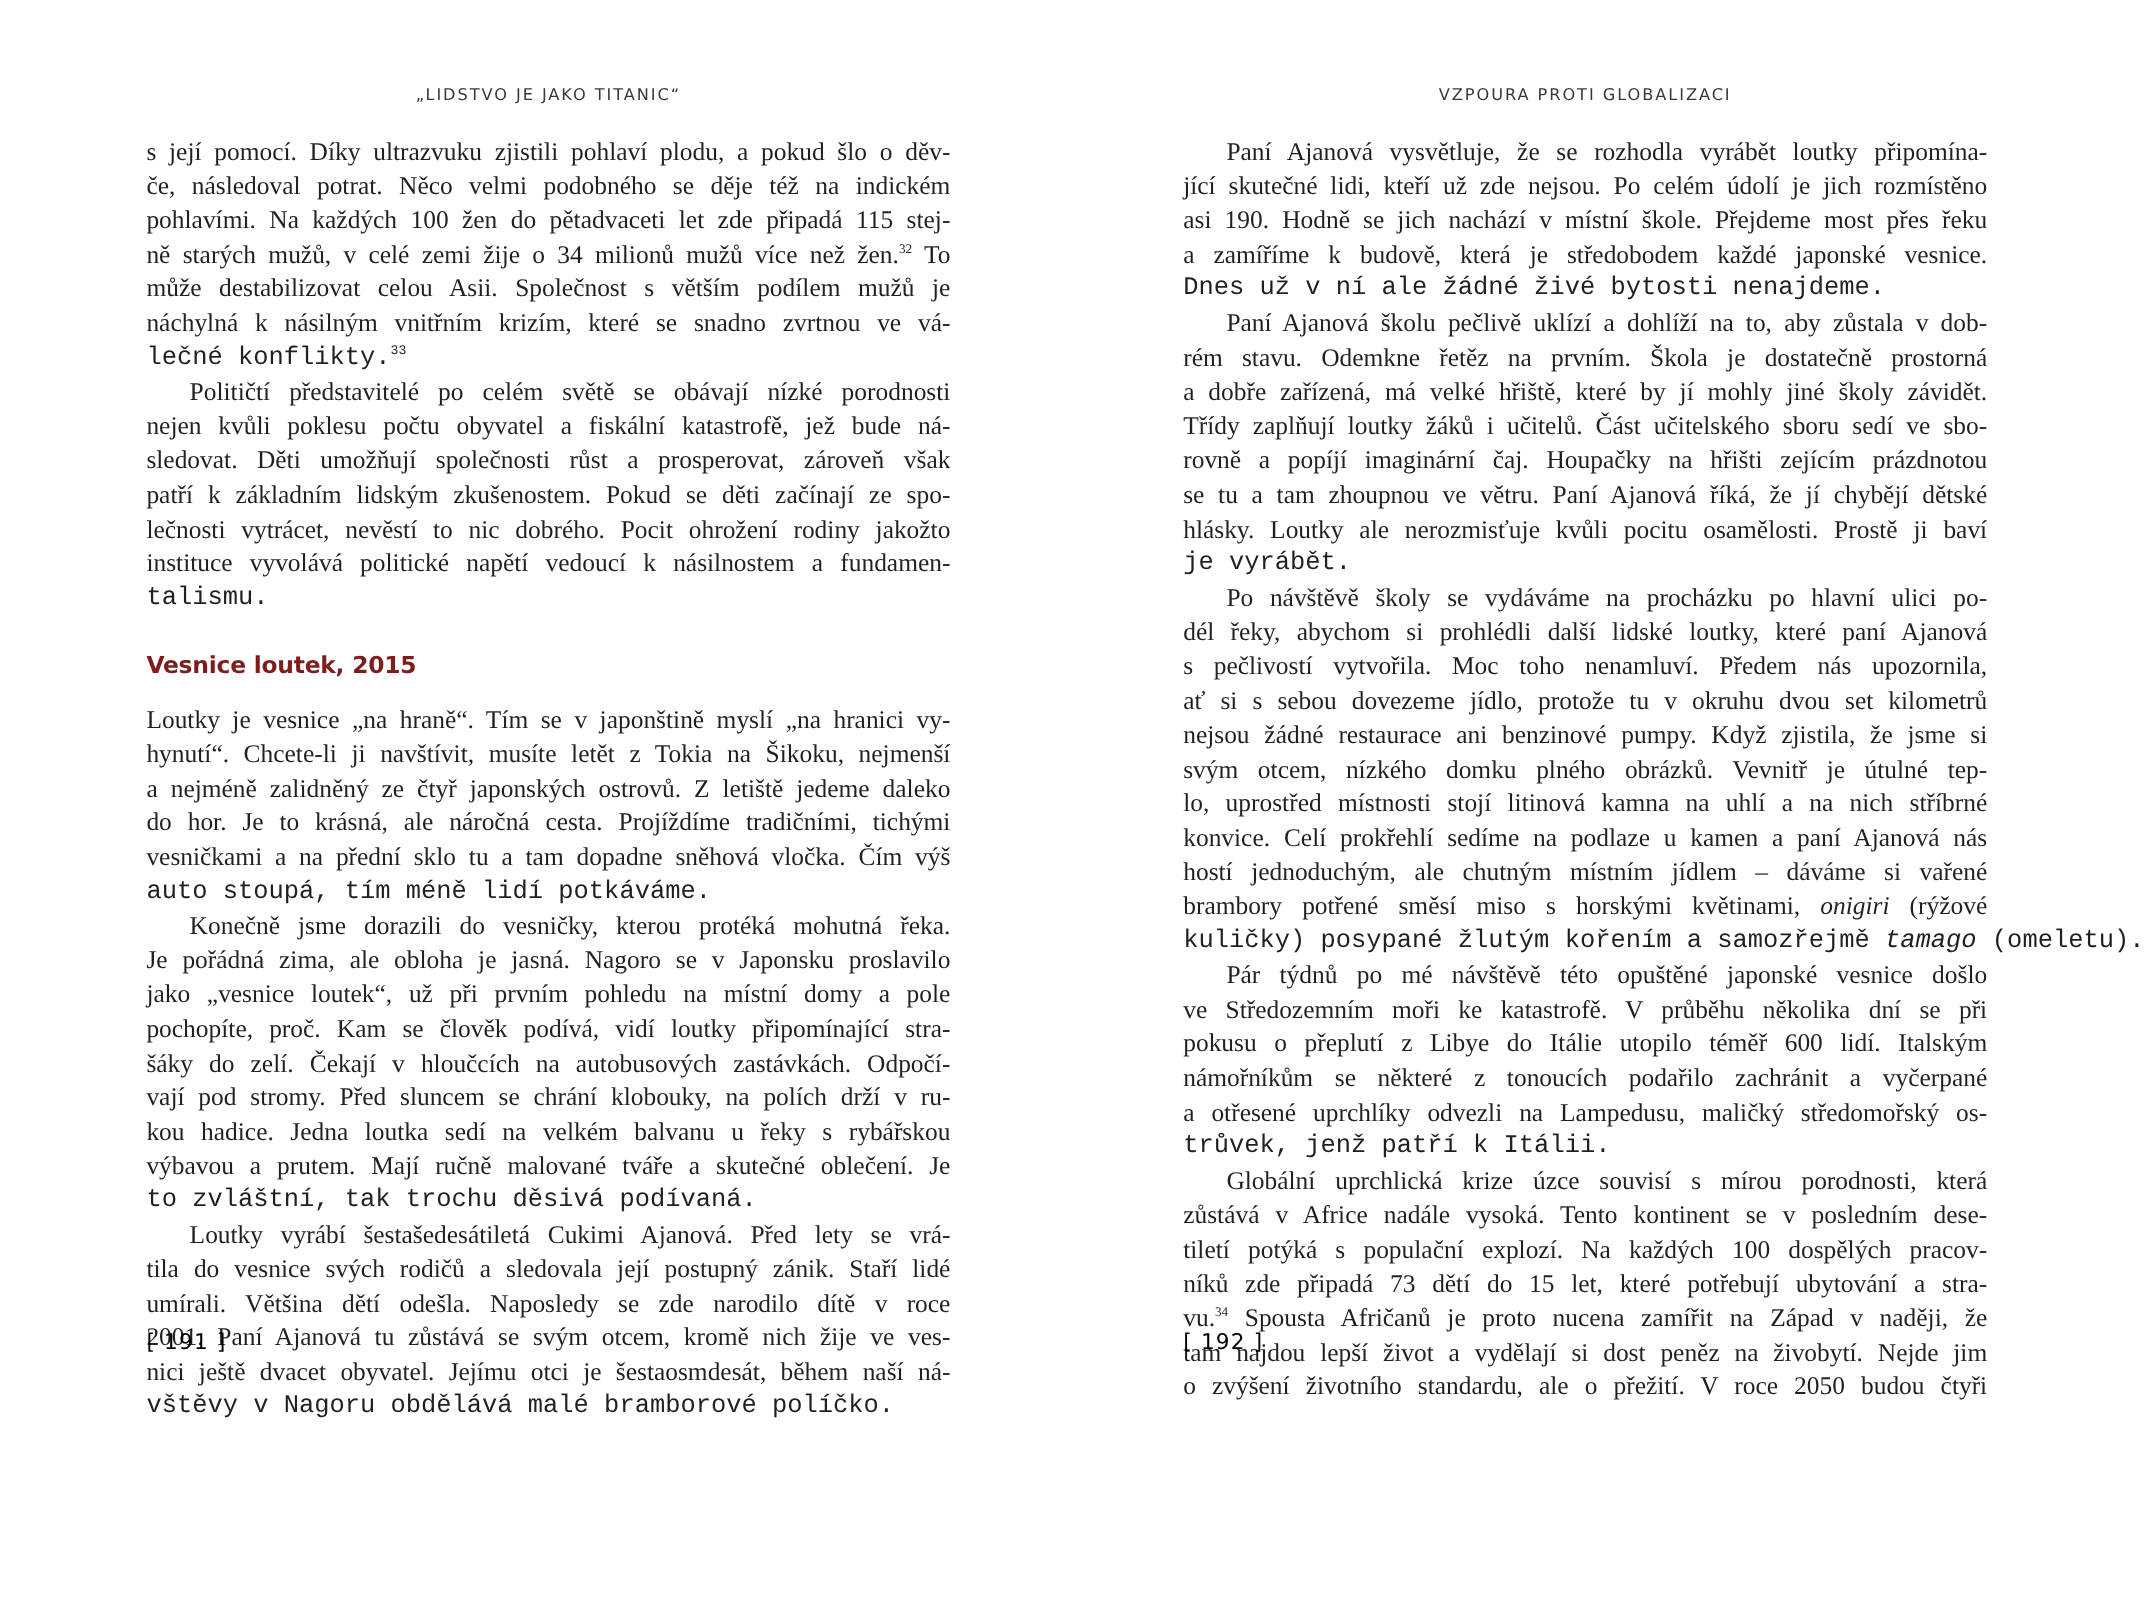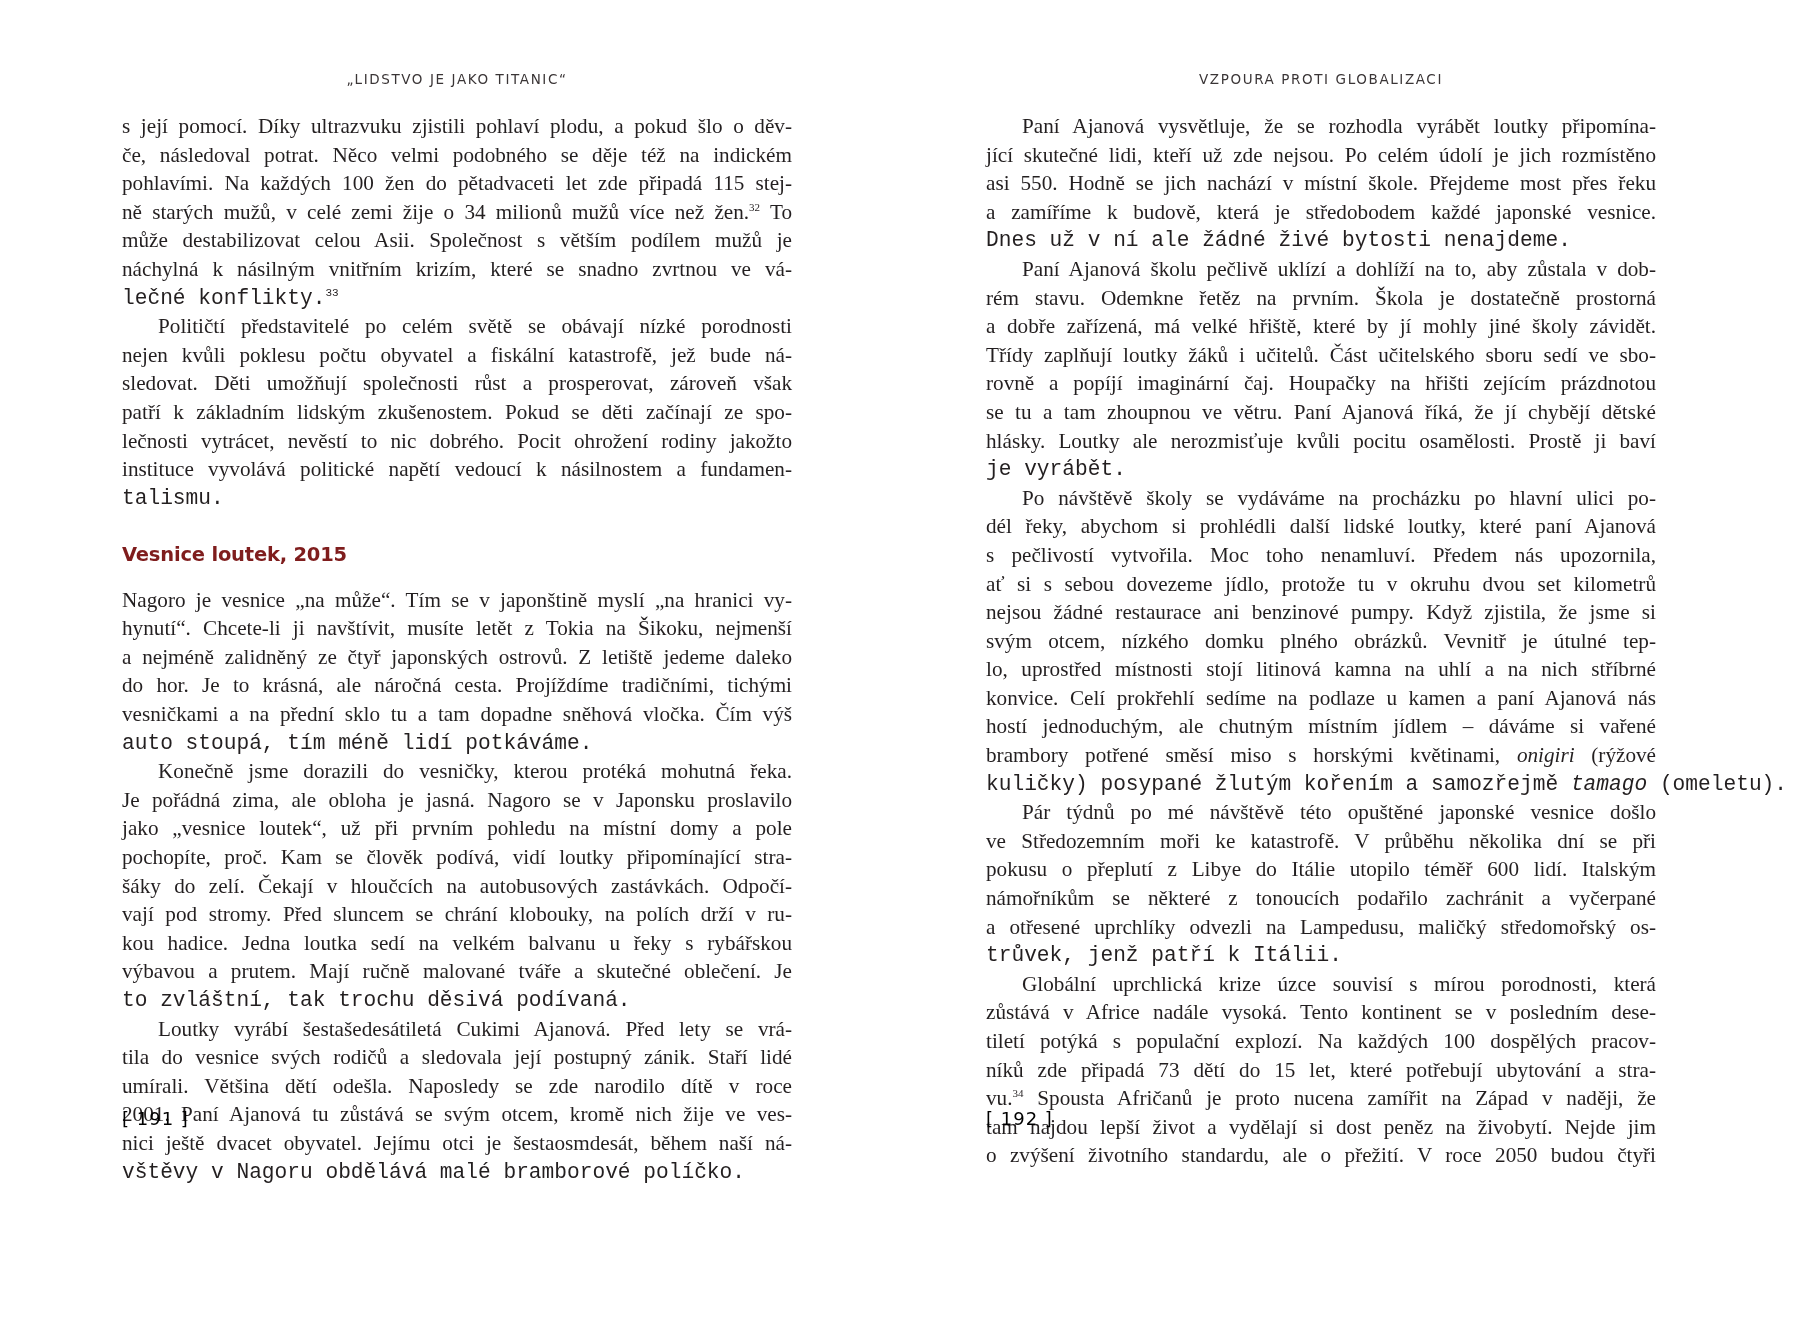--- a/index.html
+++ b/index.html
@@ -60,21 +60,21 @@
       <span class="line">sledovat. Děti umožňují společnosti růst a prosperovat, zároveň však</span>
       <span class="line">patří k základním lidským zkušenostem. Pokud se děti začínají ze spo-</span>
       <span class="line">lečnosti vytrácet, nevěstí to nic dobrého. Pocit ohrožení rodiny jakožto</span>
       <span class="line">instituce vyvolává politické napětí vedoucí k násilnostem a fundamen-</span>
       <span class="line last">talismu.</span>
     </div>
 
     <h2 class="section-heading">Vesnice loutek, 2015</h2>
 
     <div>
-      <span class="line">Nagoro je vesnice „na může“. Tím se v japonštině myslí „na hranici vy-</span>
+      <span class="line">Loutky je vesnice „na hraně“. Tím se v japonštině myslí „na hranici vy-</span>
       <span class="line">hynutí“. Chcete-li ji navštívit, musíte letět z Tokia na Šikoku, nejmenší</span>
       <span class="line">a nejméně zalidněný ze čtyř japonských ostrovů. Z letiště jedeme daleko</span>
       <span class="line">do hor. Je to krásná, ale náročná cesta. Projíždíme tradičními, tichými</span>
       <span class="line">vesničkami a na přední sklo tu a tam dopadne sněhová vločka. Čím výš</span>
       <span class="line last">auto stoupá, tím méně lidí potkáváme.</span>
     </div>
 
     <div>
       <span class="line indent">Konečně jsme dorazili do vesničky, kterou protéká mohutná řeka.</span>
       <span class="line">Je pořádná zima, ale obloha je jasná. Nagoro se v Japonsku proslavilo</span>
@@ -100,21 +100,21 @@
   <div class="folio">[ 191 ]</div>
 </div>
 
 <div class="page right">
   <div class="running-head">VZPOURA PROTI GLOBALIZACI</div>
 
   <div class="body-text">
     <div>
       <span class="line indent">Paní Ajanová vysvětluje, že se rozhodla vyrábět loutky připomína-</span>
       <span class="line">jící skutečné lidi, kteří už zde nejsou. Po celém údolí je jich rozmístěno</span>
-      <span class="line">asi 550. Hodně se jich nachází v místní škole. Přejdeme most přes řeku</span>
+      <span class="line">asi 190. Hodně se jich nachází v místní škole. Přejdeme most přes řeku</span>
       <span class="line">a zamíříme k budově, která je středobodem každé japonské vesnice.</span>
       <span class="line last">Dnes už v ní ale žádné živé bytosti nenajdeme.</span>
     </div>
 
     <div>
       <span class="line indent">Paní Ajanová školu pečlivě uklízí a dohlíží na to, aby zůstala v dob-</span>
       <span class="line">rém stavu. Odemkne řetěz na prvním. Škola je dostatečně prostorná</span>
       <span class="line">a dobře zařízená, má velké hřiště, které by jí mohly jiné školy závidět.</span>
       <span class="line">Třídy zaplňují loutky žáků i učitelů. Část učitelského sboru sedí ve sbo-</span>
       <span class="line">rovně a popíjí imaginární čaj. Houpačky na hřišti zejícím prázdnotou</span>

